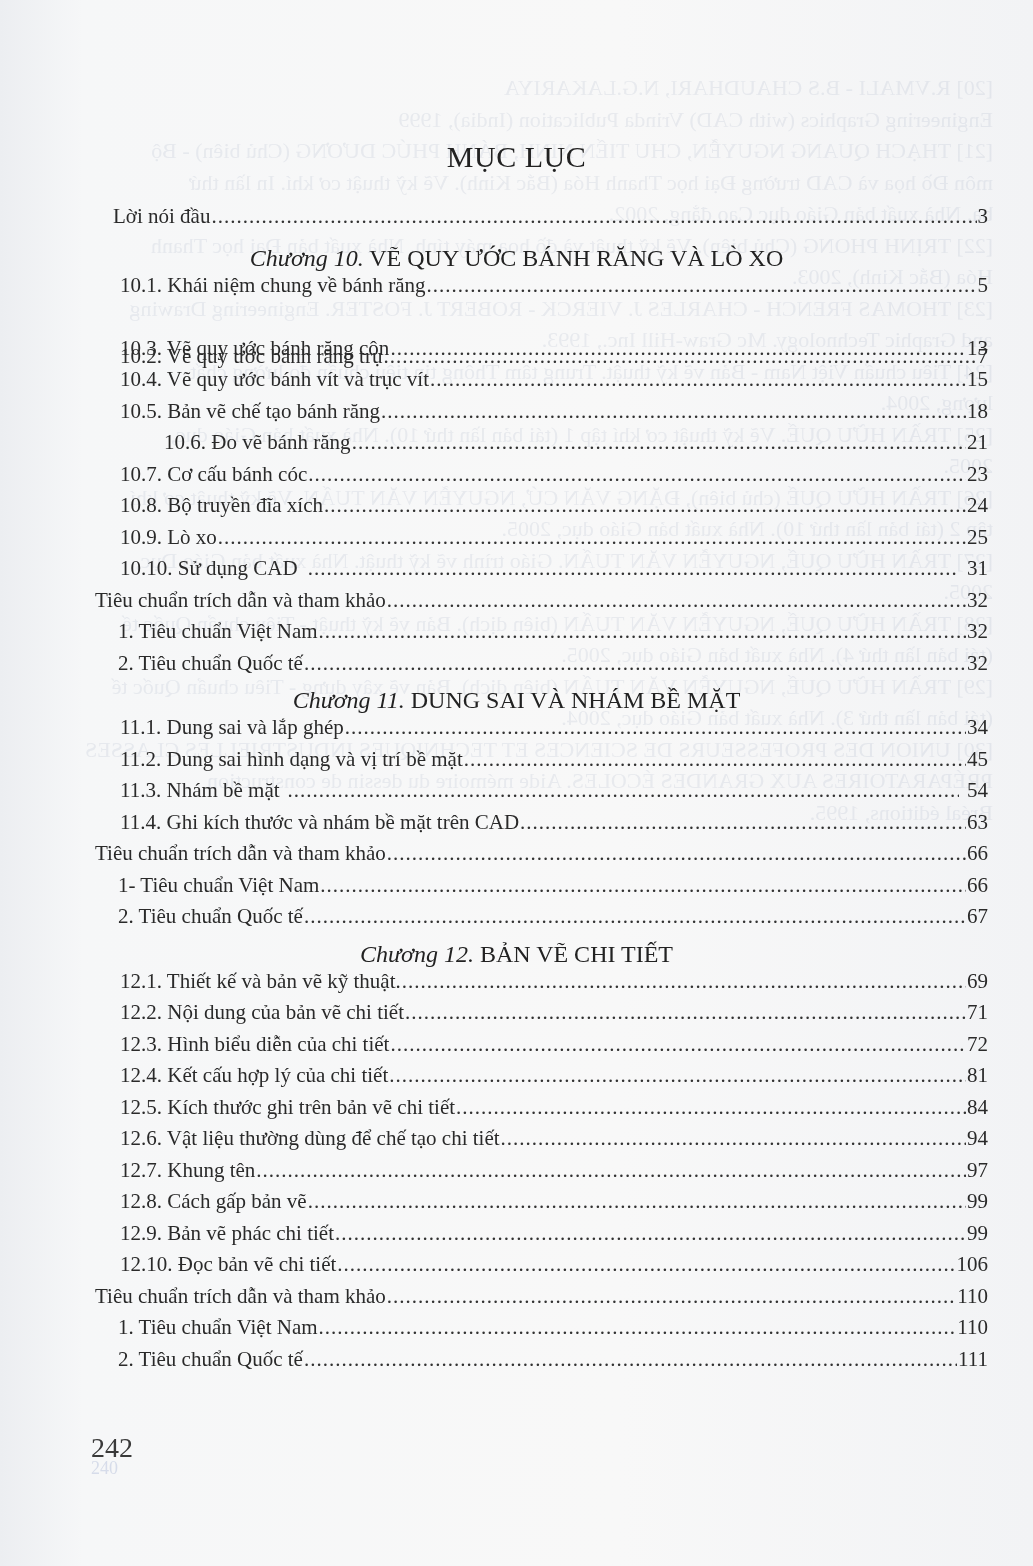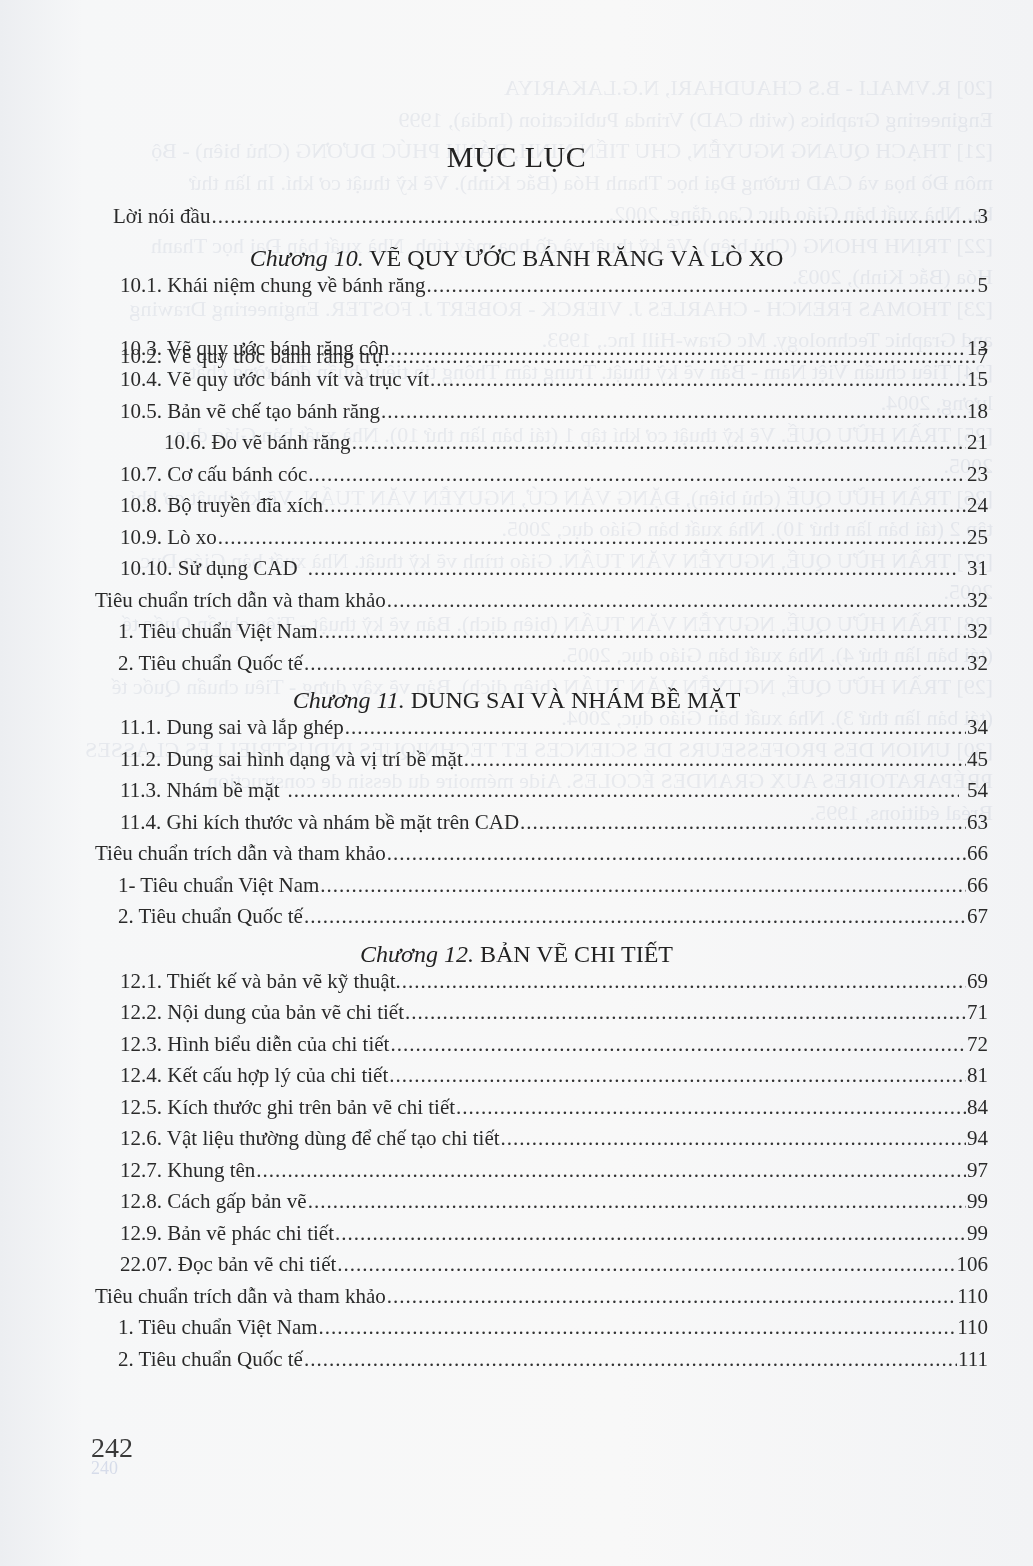--- a/index.html
+++ b/index.html
@@ -238,21 +238,21 @@
         <span class="label">12.8. Cách gấp bản vẽ</span>
         <span class="leader"></span>
         <span class="num">99</span>
       </div>
       <div class="row" style="left: 120px; top: 1218px;">
         <span class="label">12.9. Bản vẽ phác chi tiết</span>
         <span class="leader"></span>
         <span class="num">99</span>
       </div>
       <div class="row" style="left: 120px; top: 1249px;">
-        <span class="label">22.07. Đọc bản vẽ chi tiết</span>
+        <span class="label">12.10. Đọc bản vẽ chi tiết</span>
         <span class="leader"></span>
         <span class="num">106</span>
       </div>
       <div class="row" style="left: 95px; top: 1281px;">
         <span class="label">Tiêu chuẩn trích dẫn và tham khảo</span>
         <span class="leader"></span>
         <span class="num">110</span>
       </div>
       <div class="row" style="left: 118px; top: 1312px;">
         <span class="label">1. Tiêu chuẩn Việt Nam</span>

